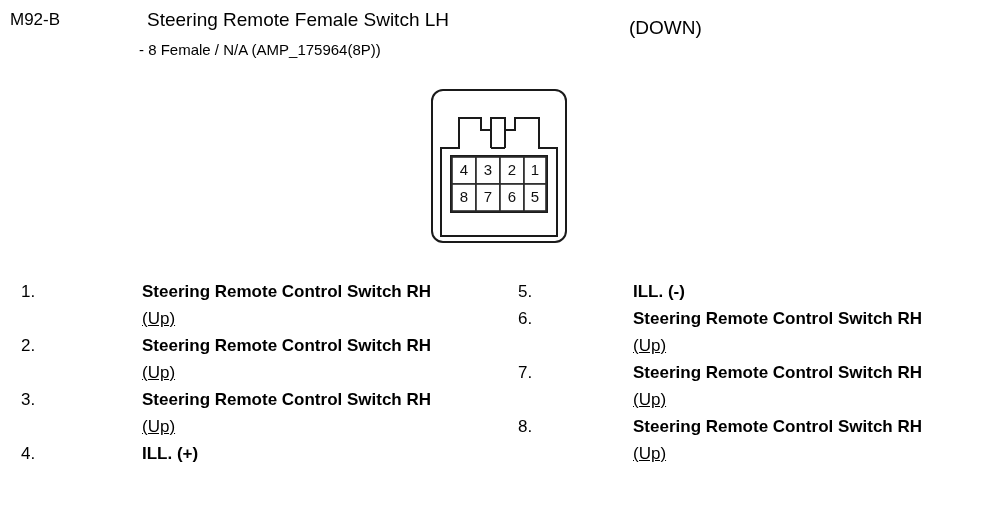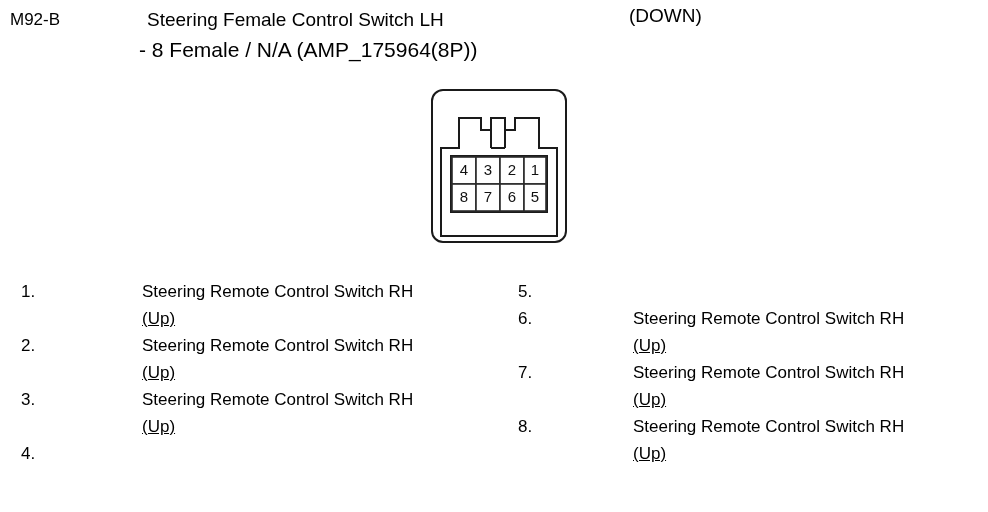--- a/index.html
+++ b/index.html
@@ -32,30 +32,30 @@
     position: absolute;
     left: 147px;
     top: 8px;
     font-size: 19px;
     line-height: 23px;
     white-space: nowrap;
   }
   #header-direction {
     position: absolute;
     left: 629px;
-    top: 4px;
+    top: 16px;
     font-size: 19px;
     line-height: 23px;
     white-space: nowrap;
   }
   #header-subtitle {
     position: absolute;
     left: 139px;
     top: 40px;
-    font-size: 21px;
+    font-size: 15px;
     line-height: 19px;
     white-space: nowrap;
   }
 
   
   #connector-diagram {
     position: absolute;
     left: 419px;
     top: 86px;
     width: 160px;
@@ -102,29 +102,29 @@
     white-space: nowrap;
   }
   #pin-list-left .pin-index  { width: 121px; padding-left: 9px; }
   #pin-list-right .pin-index { width: 115px; padding-left: 8px; }
 
   .pin-label {
     flex: 1 1 auto;
     font-size: 17px;
     line-height: 27px;
   }
-  .pin-label .pin-label-main { display: block; white-space: nowrap; }
+  .pin-label .pin-label-main { display: block; white-space: nowrap; font-weight: bold; }
   .pin-label .pin-label-sub  { display: block; white-space: nowrap; text-decoration: underline; }
   .pin-label .pin-label-sub:empty { display: none; }
 </style>
 </head>
 <body>
 
 <div id="header-code">M92-B</div>
-<div id="header-title">Steering Female Control Switch LH</div>
+<div id="header-title">Steering Remote Female Switch LH</div>
 <div id="header-direction">(DOWN)</div>
 <div id="header-subtitle">- 8 Female / N/A (AMP_175964(8P))</div>
 
 <div id="connector-diagram">
   <svg width="160" height="162" viewBox="0 0 160 162" xmlns="http://www.w3.org/2000/svg">
 
     <rect class="conn-stroke" x="13" y="4" width="134" height="152" rx="11" ry="11"></rect>
 
     <path class="conn-stroke" d="M 22 150
              L 22 62
@@ -190,26 +190,34 @@
   </div>
   <div class="pin-row">
     <span class="pin-index">3.</span>
     <span class="pin-label">
       <span class="pin-label-main">Steering Remote Control Switch RH</span>
       <span class="pin-label-sub">(Up)</span>
     </span>
   </div>
   <div class="pin-row">
     <span class="pin-index">4.</span>
+    <span class="pin-label">
+      <span class="pin-label-main">ILL. (+)</span>
+
+    </span>
   </div>
 </div>
 
 <div class="pin-list" id="pin-list-right">
   <div class="pin-row">
     <span class="pin-index">5.</span>
+    <span class="pin-label">
+      <span class="pin-label-main">ILL. (-)</span>
+
+    </span>
   </div>
   <div class="pin-row">
     <span class="pin-index">6.</span>
     <span class="pin-label">
       <span class="pin-label-main">Steering Remote Control Switch RH</span>
       <span class="pin-label-sub">(Up)</span>
     </span>
   </div>
   <div class="pin-row">
     <span class="pin-index">7.</span>

